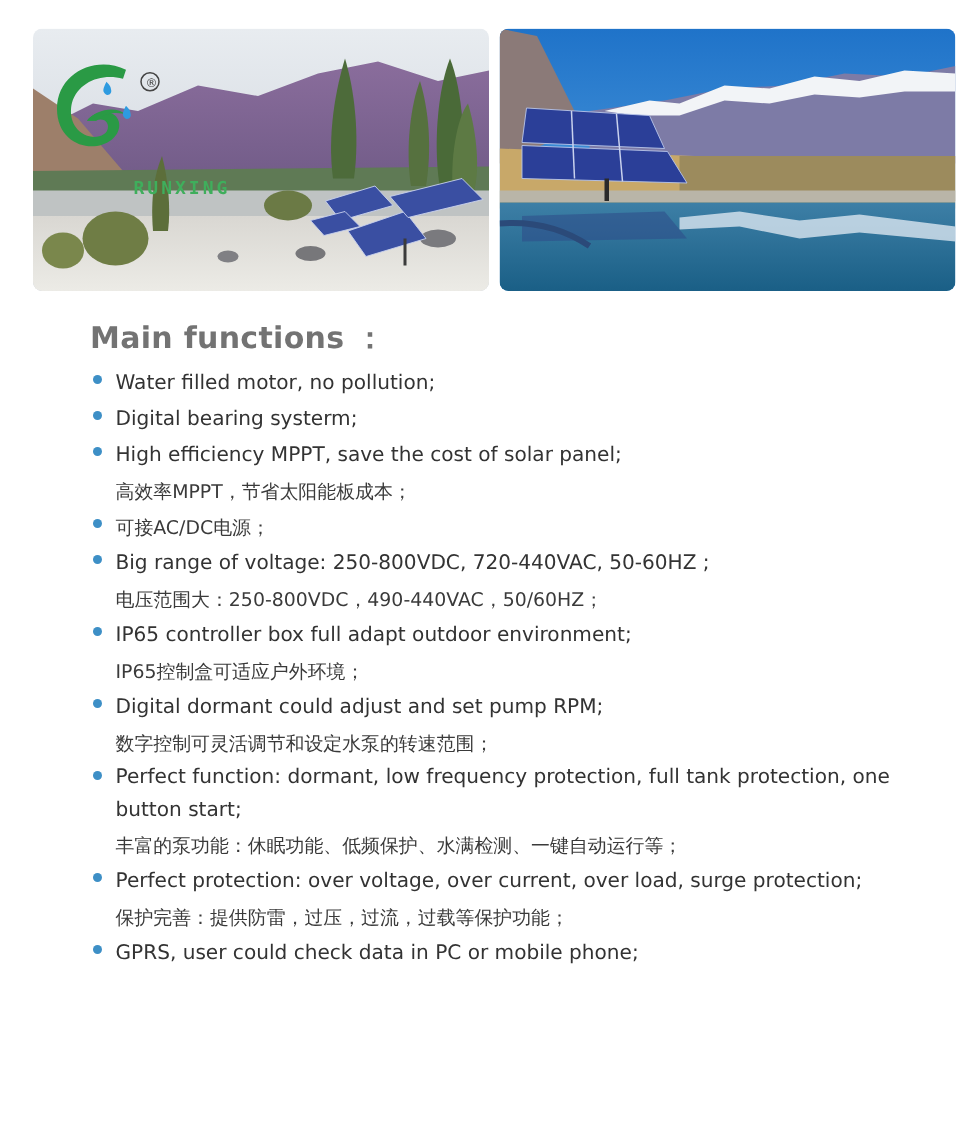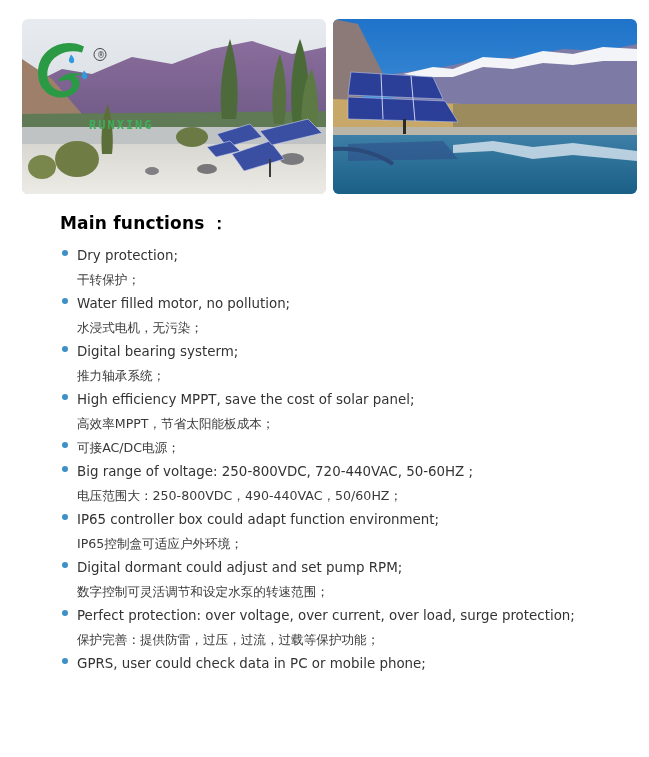--- a/index.html
+++ b/index.html
@@ -53,22 +53,22 @@
       color: #3fae5c;
       font-weight: bold;
       margin-left: 40px;
     }
     .title {
       position: absolute;
       left: 60px;
       top: 212px;
       font-family: "DejaVu Sans", sans-serif;
       font-weight: bold;
-      font-size: 17px;
-      color: #000000;
+      font-size: 20px;
+      color: #737373;
       letter-spacing: 0.2px;
     }
     .list {
       position: absolute;
       left: 60px;
       top: 244px;
       width: 560px;
       margin: 0;
       padding: 0;
       list-style: none;
@@ -201,59 +201,57 @@
     </g>
     <path d="M0,130 C25,128 45,135 60,145" stroke="#2b4a79" stroke-width="4" fill="none"></path>
   </svg>
 </div>
 
 <div class="title">Main functions ：</div>
 
 <ul class="list">
   <li class="item">
     <span class="bullet"></span>
-    <span class="en">Dry protection;</span>
-    <span class="zh">干转保护；</span>
-  </li>
-  <li class="item">
-    <span class="bullet"></span>
     <span class="en">Water filled motor, no pollution;</span>
-    <span class="zh">水浸式电机，无污染；</span>
   </li>
   <li class="item">
     <span class="bullet"></span>
     <span class="en">Digital bearing systerm;</span>
-    <span class="zh">推力轴承系统；</span>
   </li>
   <li class="item">
     <span class="bullet"></span>
     <span class="en">High efficiency MPPT, save the cost of solar panel;</span>
     <span class="zh">高效率MPPT，节省太阳能板成本；</span>
   </li>
   <li class="item">
     <span class="bullet"></span>
     <span class="zh">可接AC/DC电源；</span>
   </li>
   <li class="item">
     <span class="bullet"></span>
     <span class="en">Big range of voltage: 250-800VDC, 720-440VAC, 50-60HZ ;</span>
     <span class="zh">电压范围大：250-800VDC，490-440VAC，50/60HZ；</span>
   </li>
   <li class="item">
     <span class="bullet"></span>
-    <span class="en">IP65 controller box could adapt function environment;</span>
+    <span class="en">IP65 controller box full adapt outdoor environment;</span>
     <span class="zh">IP65控制盒可适应户外环境；</span>
   </li>
   <li class="item">
     <span class="bullet"></span>
     <span class="en">Digital dormant could adjust and set pump RPM;</span>
     <span class="zh">数字控制可灵活调节和设定水泵的转速范围；</span>
   </li>
   <li class="item">
     <span class="bullet"></span>
+    <span class="en wrap">Perfect function: dormant, low frequency protection, full tank protection, one button start;</span>
+    <span class="zh">丰富的泵功能：休眠功能、低频保护、水满检测、一键自动运行等；</span>
+  </li>
+  <li class="item">
+    <span class="bullet"></span>
     <span class="en">Perfect protection: over voltage, over current, over load, surge protection;</span>
     <span class="zh">保护完善：提供防雷，过压，过流，过载等保护功能；</span>
   </li>
   <li class="item">
     <span class="bullet"></span>
     <span class="en">GPRS, user could check data in PC or mobile phone;</span>
 
   </li>
 </ul>
 

